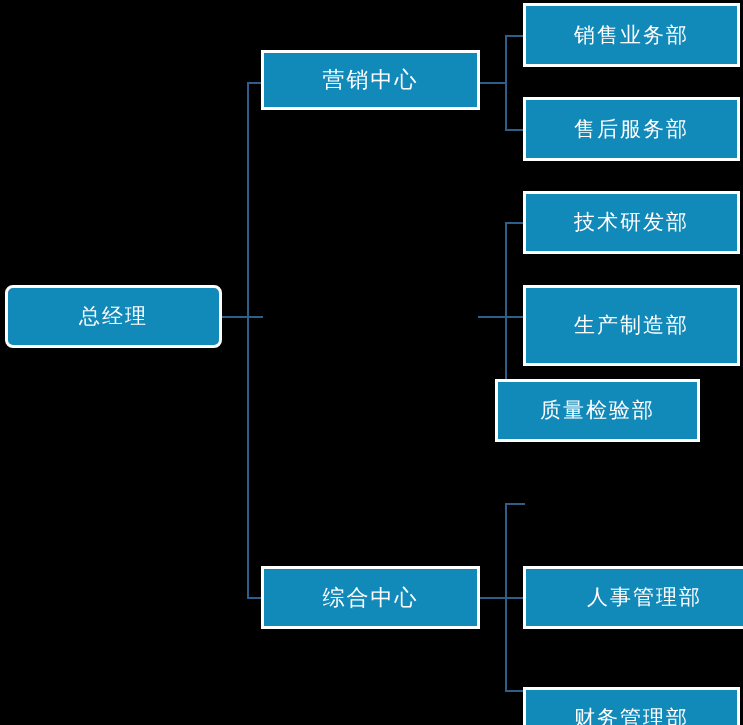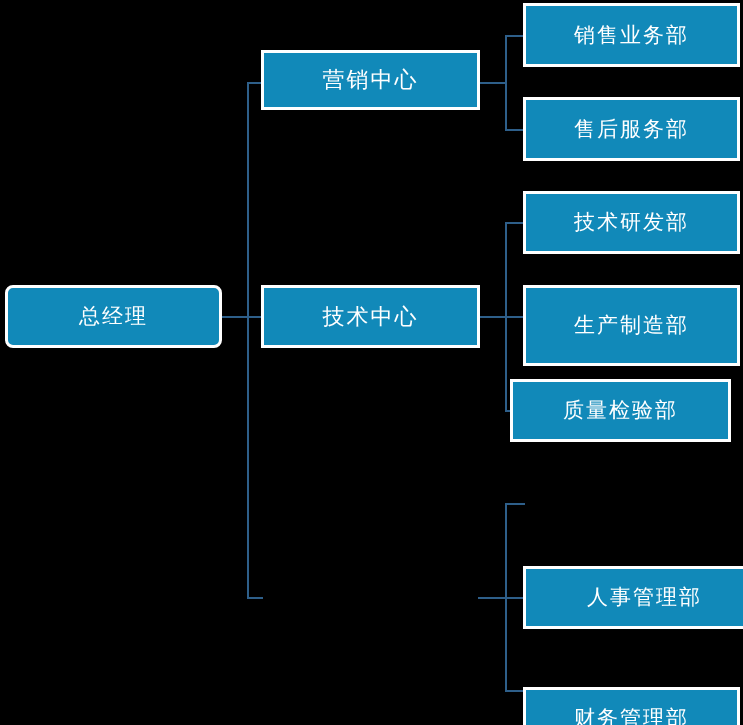--- a/index.html
+++ b/index.html
@@ -72,31 +72,31 @@
   <div class="conn conn-h" style="left:478px; top:597px; width:28px;"></div>
   <div class="conn conn-v" style="left:505px; top:503px; height:188px;"></div>
   <div class="conn conn-h" style="left:505px; top:503px; width:20px;"></div>
   <div class="conn conn-h" style="left:505px; top:597px; width:20px;"></div>
   <div class="conn conn-h" style="left:505px; top:690px; width:20px;"></div>
 
   <div class="node node-root" style="left:5px; top:285px; width:217px; height:63px;border-radius:8px;">总经理</div>
 
   <div class="node node-mid" style="left:261px; top:50px; width:219px; height:60px;">营销中心</div>
 
-  <div class="node node-mid" style="left:261px; top:285px; width:219px; height:63px;">技术中心</div>
 
+  <div class="node node-mid" style="left:261px; top:566px; width:219px; height:63px;">综合中心</div>
 
   <div class="node node-leaf" style="left:523px; top:3px; width:217px; height:64px;">销售业务部</div>
 
   <div class="node node-leaf" style="left:523px; top:97px; width:217px; height:64px;">售后服务部</div>
 
   <div class="node node-leaf" style="left:523px; top:191px; width:217px; height:63px;">技术研发部</div>
 
   <div class="node node-leaf" style="left:523px; top:285px; width:217px; height:81px;">生产制造部</div>
 
-  <div class="node node-leaf" style="left:510px; top:379px; width:221px; height:63px;">质量检验部</div>
+  <div class="node node-leaf" style="left:495px; top:379px; width:205px; height:63px;">质量检验部</div>
 
 
   <div class="node node-leaf" style="left:523px; top:566px; width:243px; height:63px;">人事管理部</div>
 
   <div class="node node-leaf" style="left:523px; top:659px; width:217px; height:63px;margin-top:28px;">财务管理部</div>
 
 </div>
 
 </body></html>

